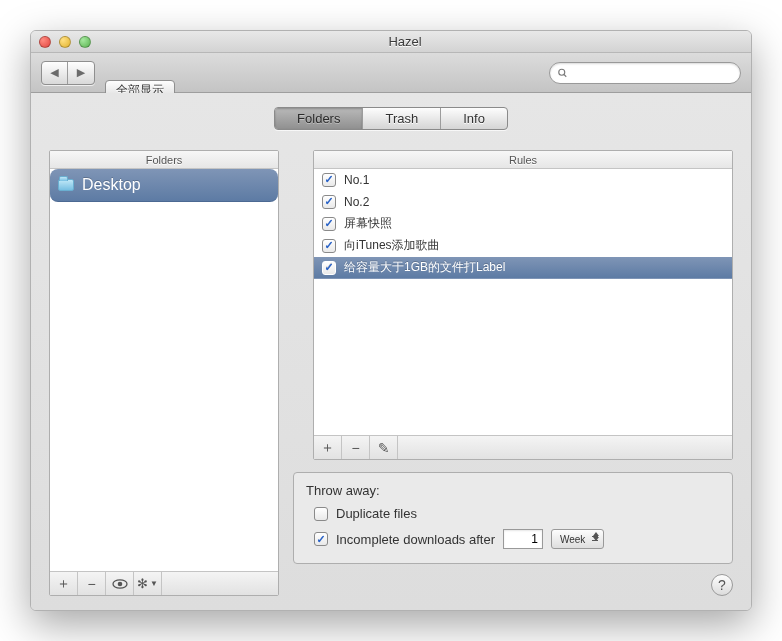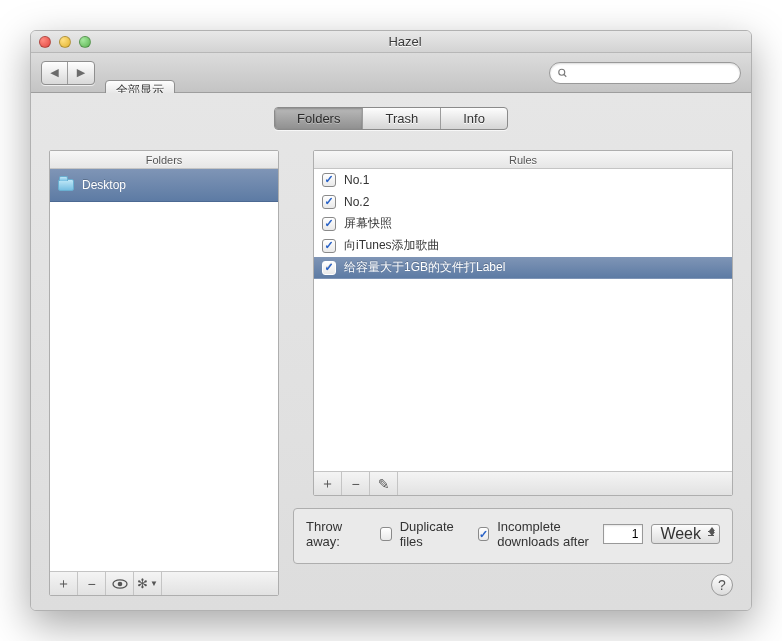--- a/index.html
+++ b/index.html
@@ -146,23 +146,24 @@
   }
   .left { width: 230px; }
   .right { flex: 1; display: flex; flex-direction: column; gap: 12px; min-height: 0; }
   .list { flex: 1; overflow: auto; }
   .folder-row {
     height: 24px;
     background: linear-gradient(#7f95b6, #5d7ba4);
     color: #fff;
     display: flex; align-items: center;
     padding: 16px 8px; gap: 8px;
-    font-size: 12px;
+    font-size: 16px;
     text-shadow: 0 -1px 0 rgba(0,0,0,0.2);
     border-bottom: 1px solid #4c6992;
+    border-radius: 8px;
   }
   .folder-icon {
     width: 16px; height: 12px;
     border-radius: 2px;
     background: linear-gradient(#bfe7f7, #77bfe2);
     position: relative;
     border: 1px solid #6aaed0;
   }
   .folder-icon::before {
     content: ""; position: absolute; top: -4px; left: 0;
@@ -201,35 +202,35 @@
     background: linear-gradient(#fff, #e9e9e9);
     display: flex; align-items: center; justify-content: center;
     font-size: 11px; font-weight:bold; color: #2a63c7;
   }
   .rule-row.selected .chk { border-color: #fff; }
   .throw {
     border: 1px solid #aeaeae;
     border-radius: 4px;
     background: #eaeaea;
     padding: 10px 12px 14px 12px;
-    display: flex; flex-direction: row; gap: 8px;
+    display: flex; flex-direction: column; gap: 8px;
     font-size: 13px;
   }
   .row { display: flex; align-items: center; gap: 8px; }
   .numfield {
     width: 40px; height: 20px;
     border: 1px solid #999; background: #fff;
     text-align: right; padding: 0 4px; font-size: 12px;
     box-shadow: inset 0 1px 2px rgba(0,0,0,0.1);
   }
   .select {
     height: 20px;
     border: 1px solid #999; border-radius: 3px;
     background: linear-gradient(#fdfdfd, #dedede);
-    padding: 0 18px 0 8px; font-size: 16px;
+    padding: 0 18px 0 8px; font-size: 10px;
     display: inline-flex; align-items: center;
     position: relative;
   }
   .select::after {
     content: ""; position: absolute; right: 5px; top: 50%;
     width: 6px; height: 6px; transform: translateY(-50%);
     background:
       linear-gradient(#555, #555) 0 0/6px 1px no-repeat,
       linear-gradient(#555, #555) 0 4px/6px 1px no-repeat;
   }

